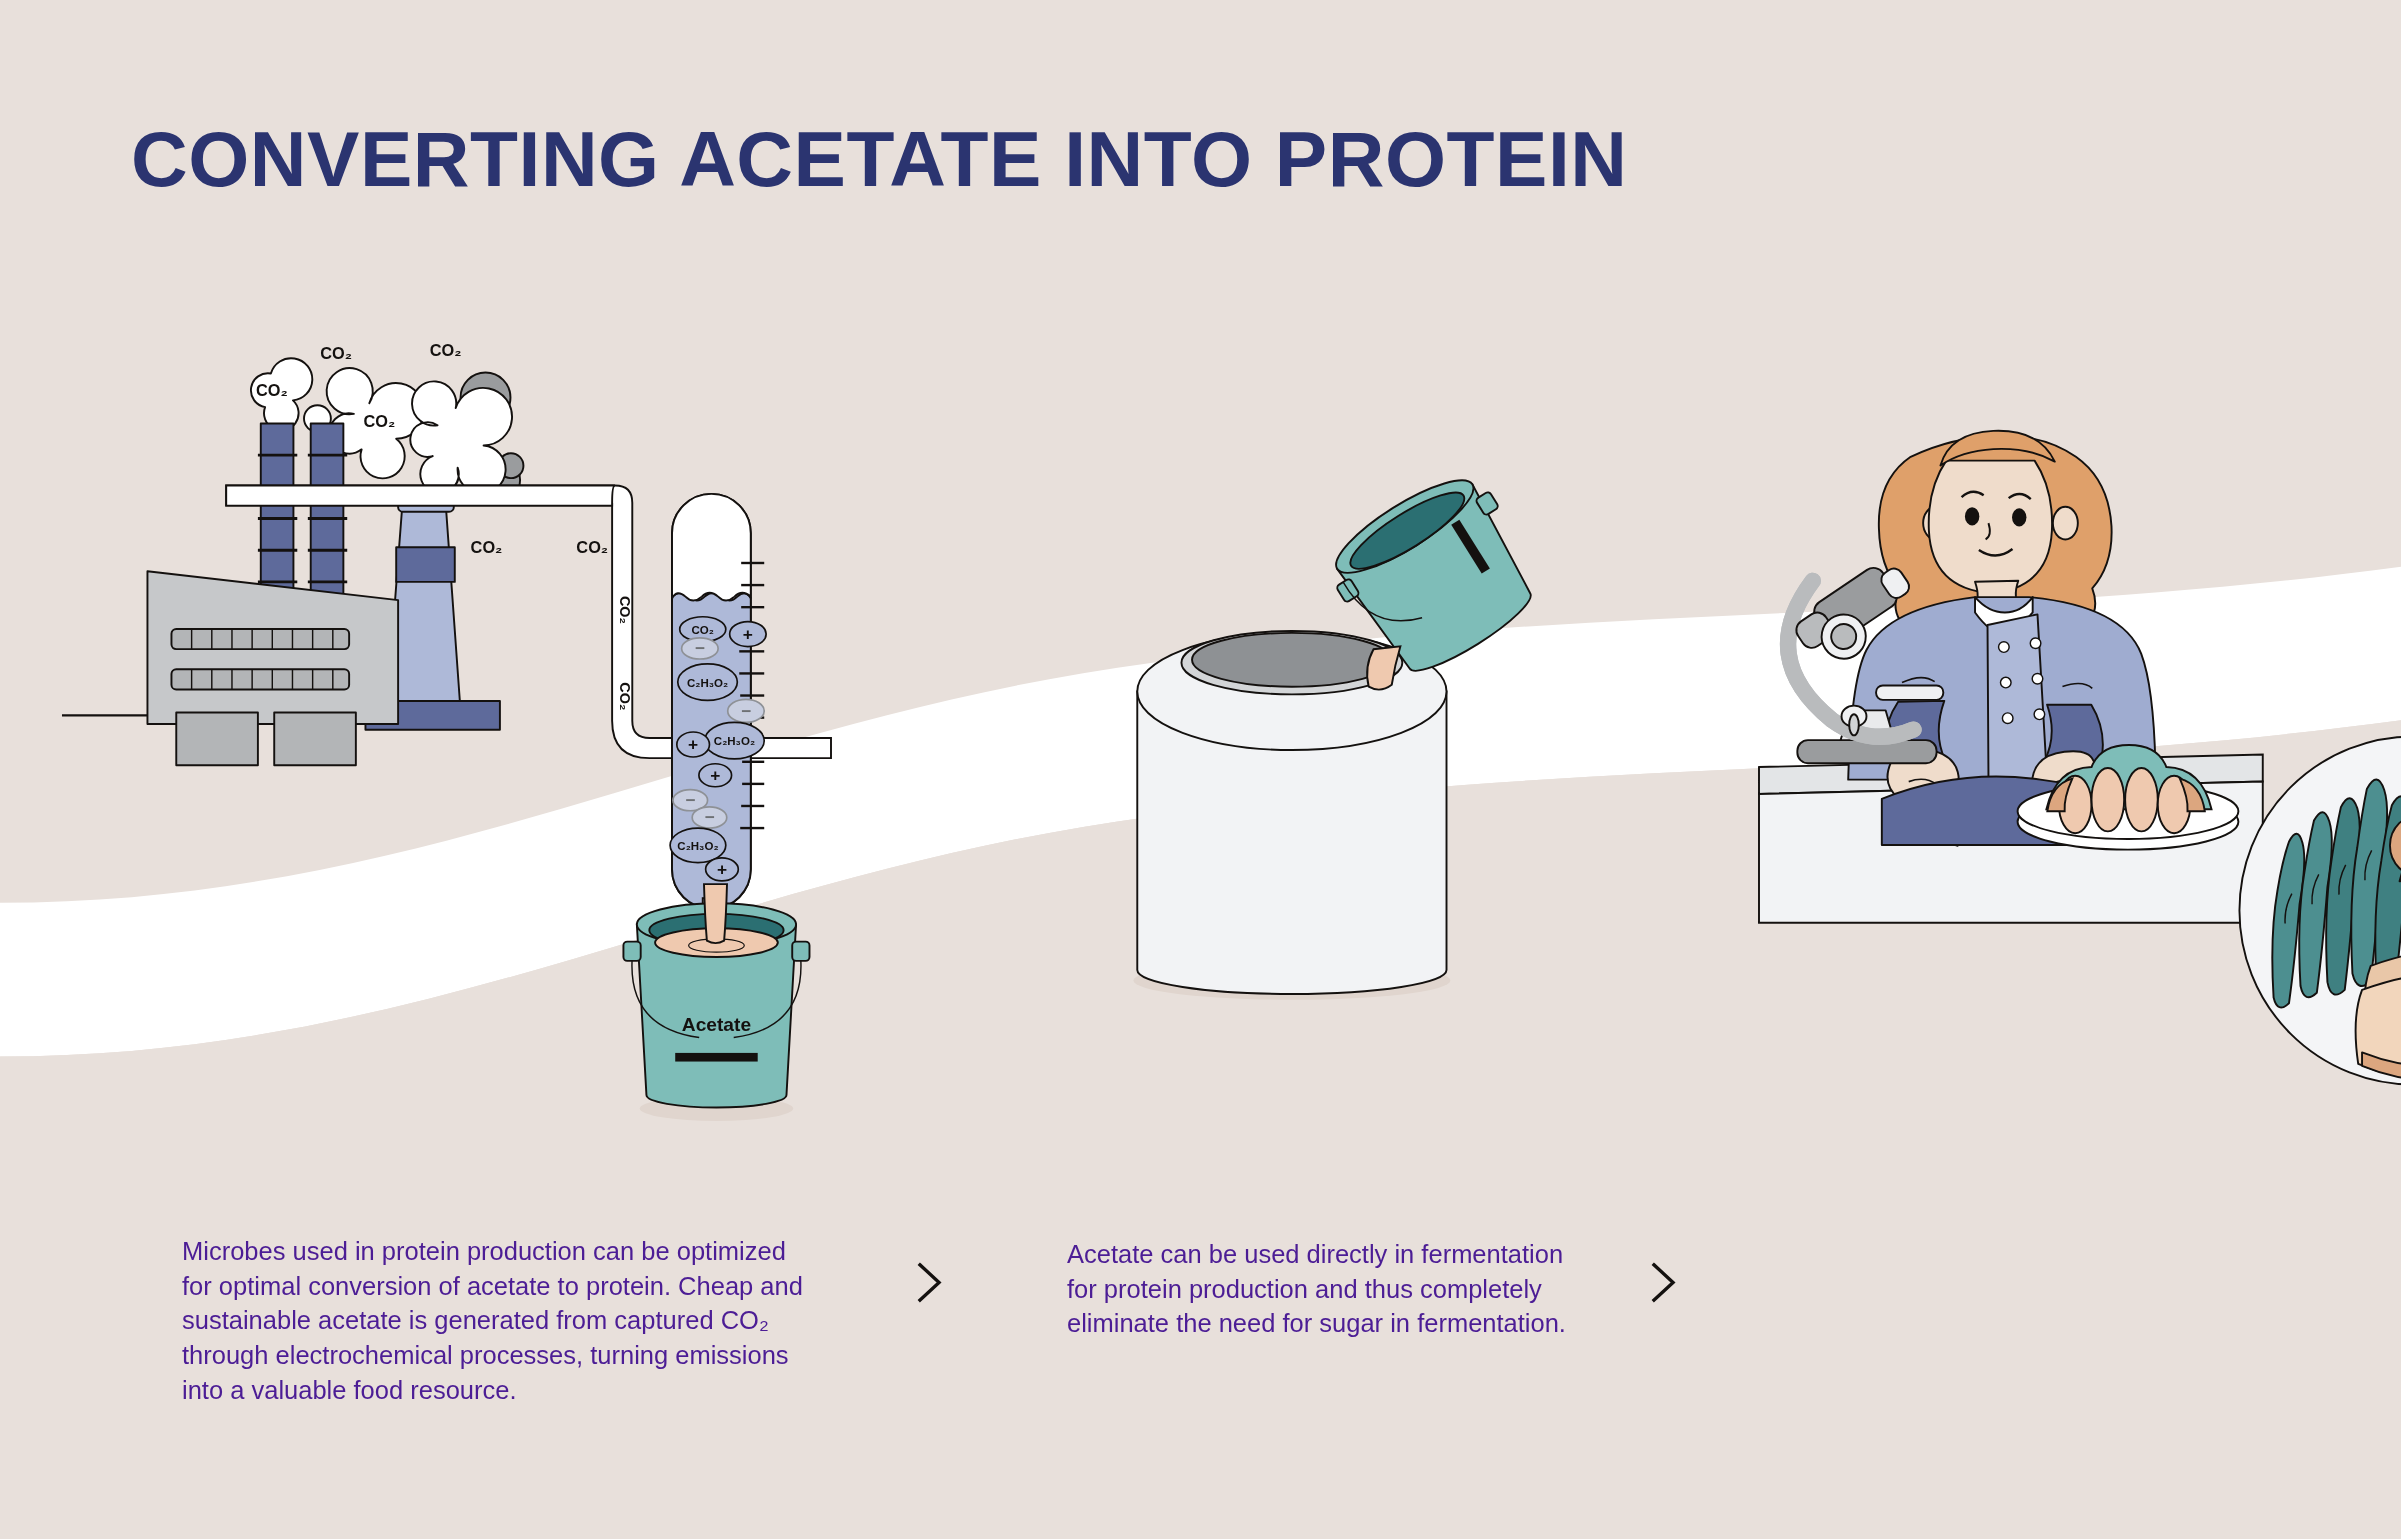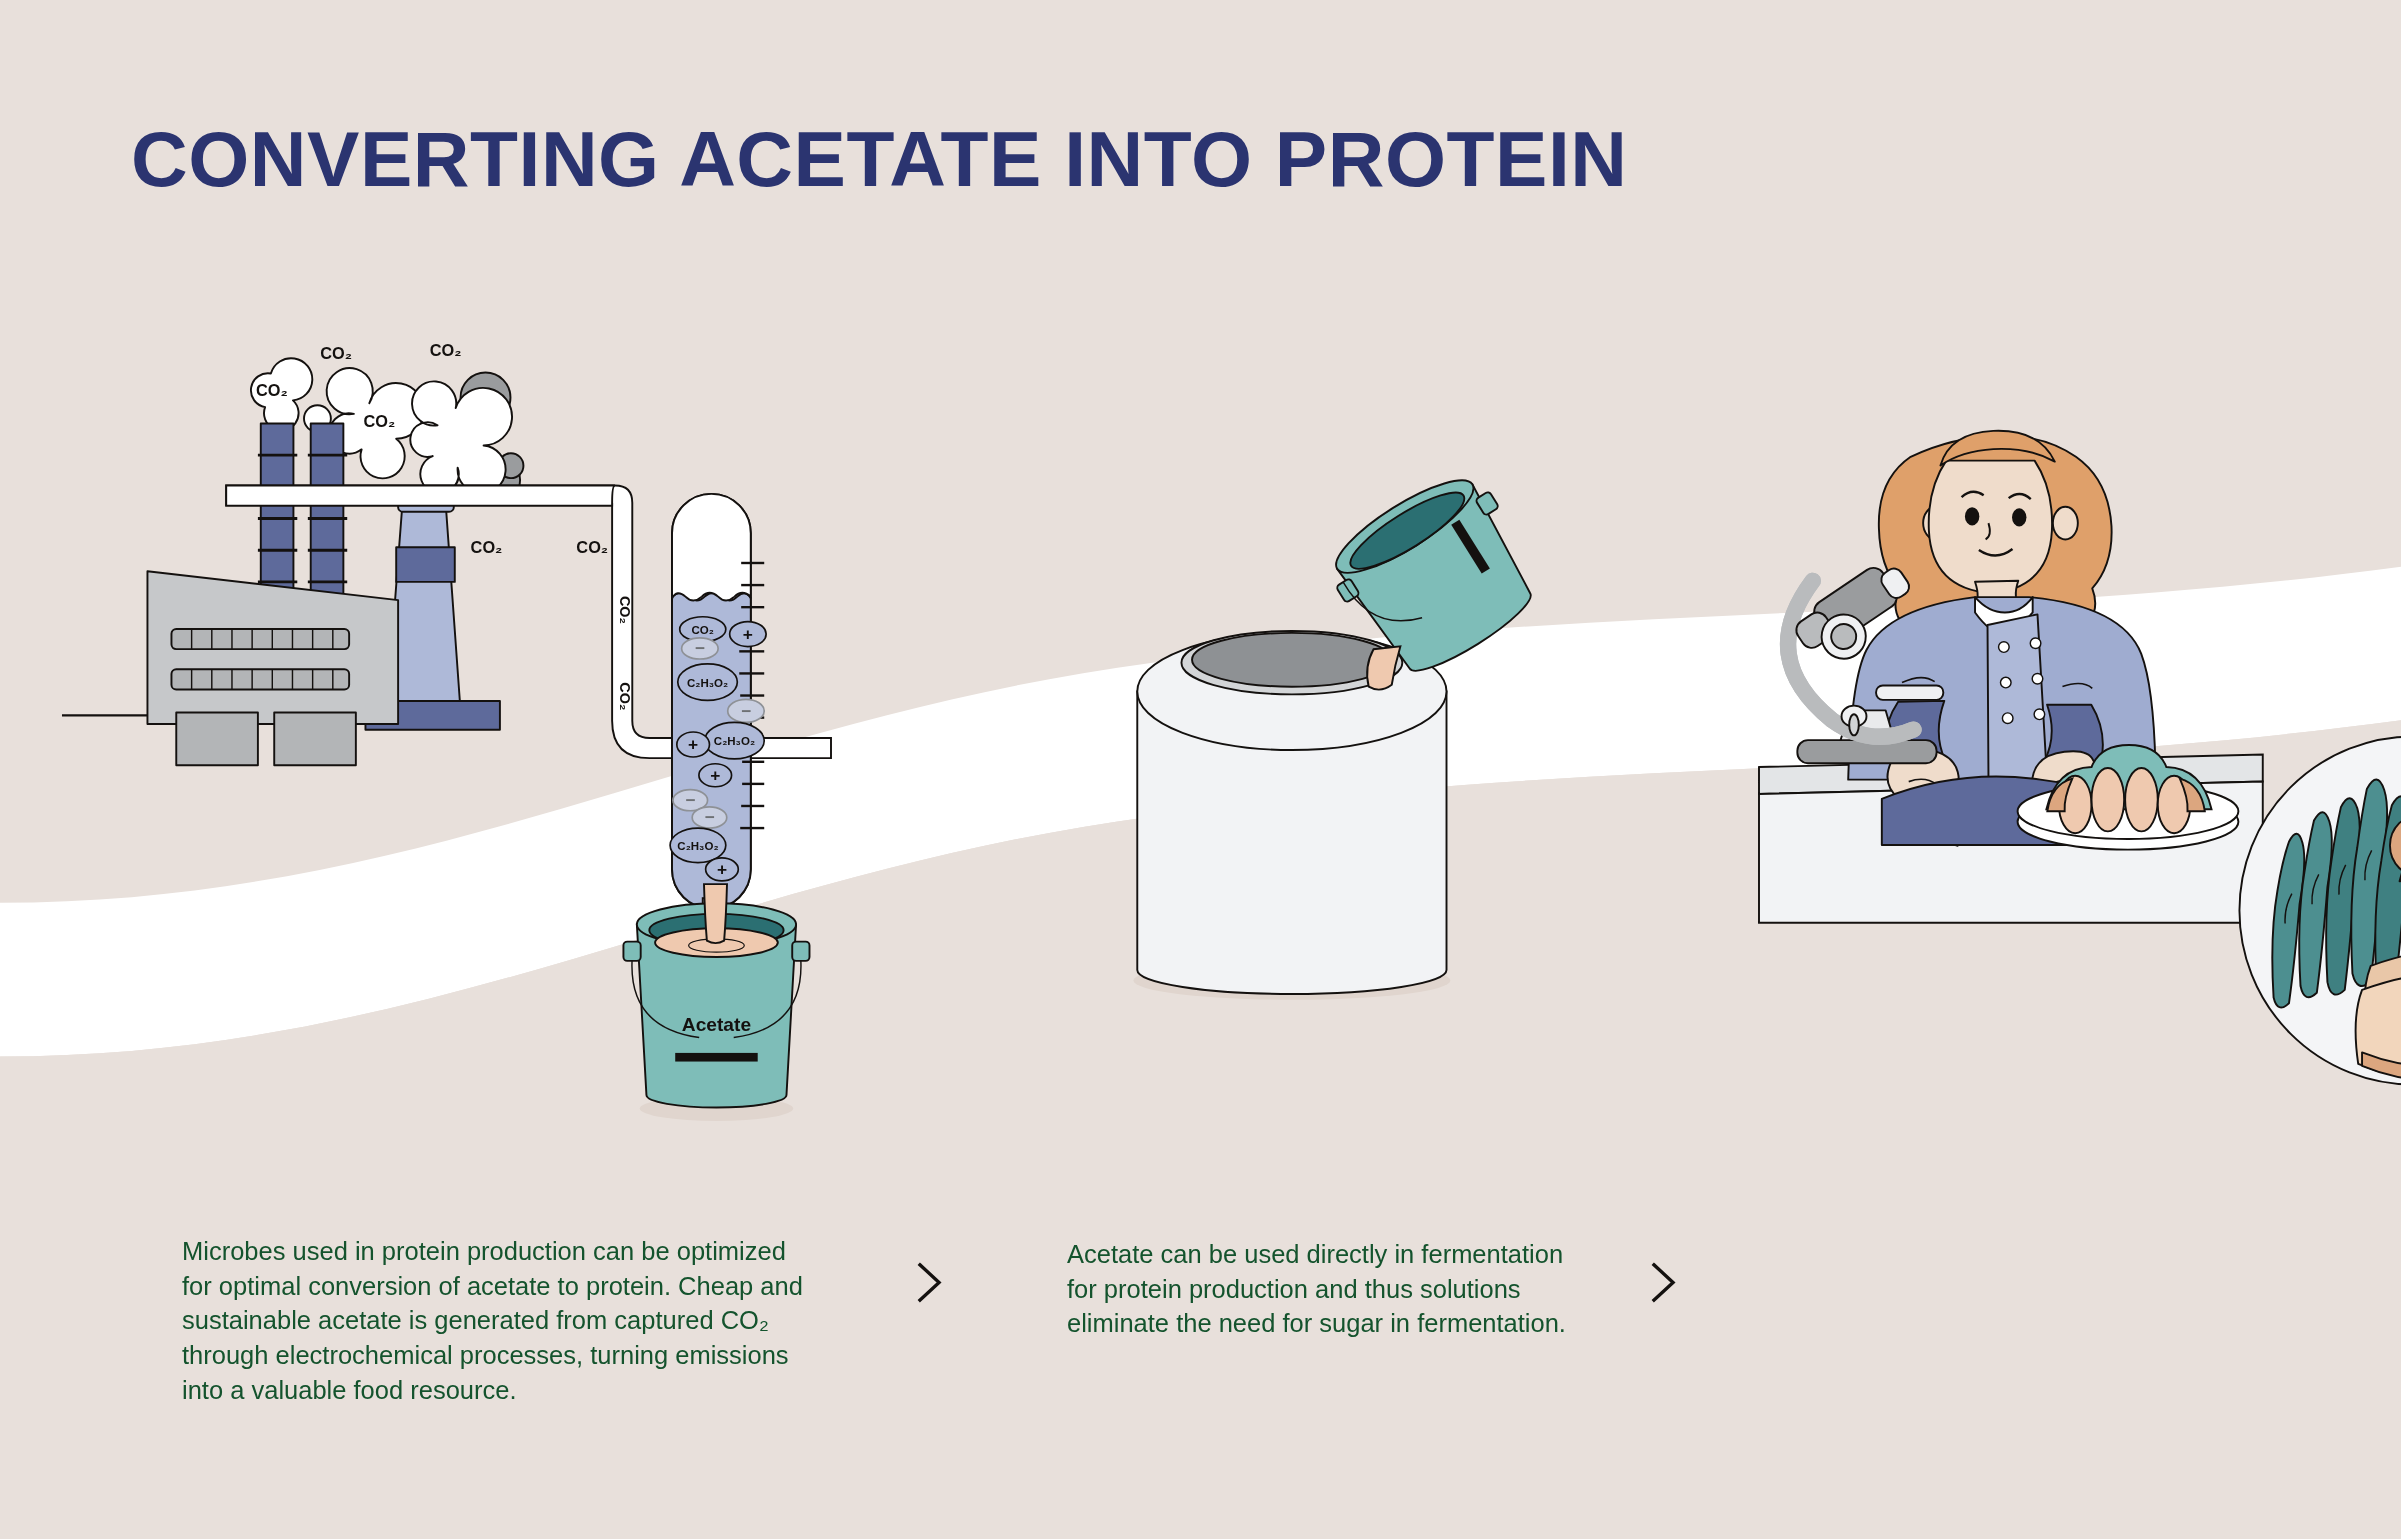--- a/index.html
+++ b/index.html
@@ -20,21 +20,21 @@
     font-size:77px;font-weight:700;letter-spacing:0.5px;
     color:#2B3470;white-space:nowrap;
     font-family:"Liberation Sans", sans-serif;
     transform:scaleX(1.02);transform-origin:left center;
   }
 
   
   .caption-row{position:absolute;left:0;top:1234px;width:3218px;height:269px;z-index:8;}
   .caption{
     position:absolute;top:0;
-    font-size:25.5px;line-height:1.36;color:#14532d;
+    font-size:25.5px;line-height:1.36;color:#4c1d95;
     font-family:"Liberation Sans", sans-serif;
     white-space:pre-line;
   }
   #caption-0{left:182px;width:639px;}
   #caption-1{left:1067px;width:509px;top:2.9px;}
   #caption-2{left:1797px;width:605px;}
 
   .chev{position:absolute;top:27px;width:34px;height:43px;z-index:8;}
   #chev-0{left:913px;}
   #chev-1{left:1647px;}
@@ -416,21 +416,21 @@
       <g>
         <path d="M276 480 q180 -64 292 -8 q10 110 -10 154 q-160 62 -290 4 q-14 -94 8 -150 Z" fill="#E9C7A8"></path>
         <path d="M258 530 q184 -66 298 -8 q10 112 -10 158 q-164 62 -296 4 q-14 -96 8 -154 Z" fill="#F2D6BC"></path>
         <path d="M258 660 q146 58 296 4 l0 28 q-152 56 -296 -4 Z" fill="#DCA67F"></path>
       </g>
     </g>
   </svg>
 
   <div class="caption-row">
     <div class="caption" id="caption-0">Microbes used in protein production can be optimized for optimal conversion of acetate to protein. Cheap and sustainable acetate is generated from captured CO₂ through electrochemical processes, turning emissions into a valuable food resource.</div>
-    <div class="caption" id="caption-1">Acetate can be used directly in fermentation for protein production and thus solutions eliminate the need for sugar in fermentation.</div>
+    <div class="caption" id="caption-1">Acetate can be used directly in fermentation for protein production and thus completely eliminate the need for sugar in fermentation.</div>
 
     <svg class="chev" id="chev-0" viewBox="0 0 70 90">
       <path d="M14 8 L54 45 L14 82" fill="none" stroke="#14110F" stroke-width="7" stroke-linecap="square"></path>
     </svg>
     <svg class="chev" id="chev-1" viewBox="0 0 70 90">
       <path d="M14 8 L54 45 L14 82" fill="none" stroke="#14110F" stroke-width="7" stroke-linecap="square"></path>
     </svg>
 
   </div>
 

